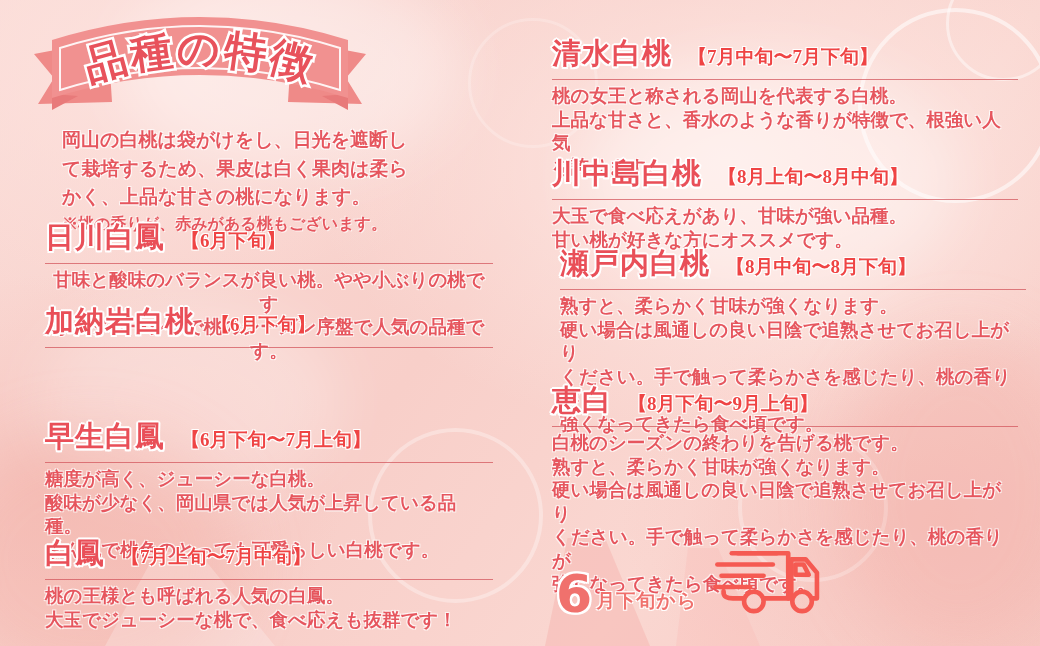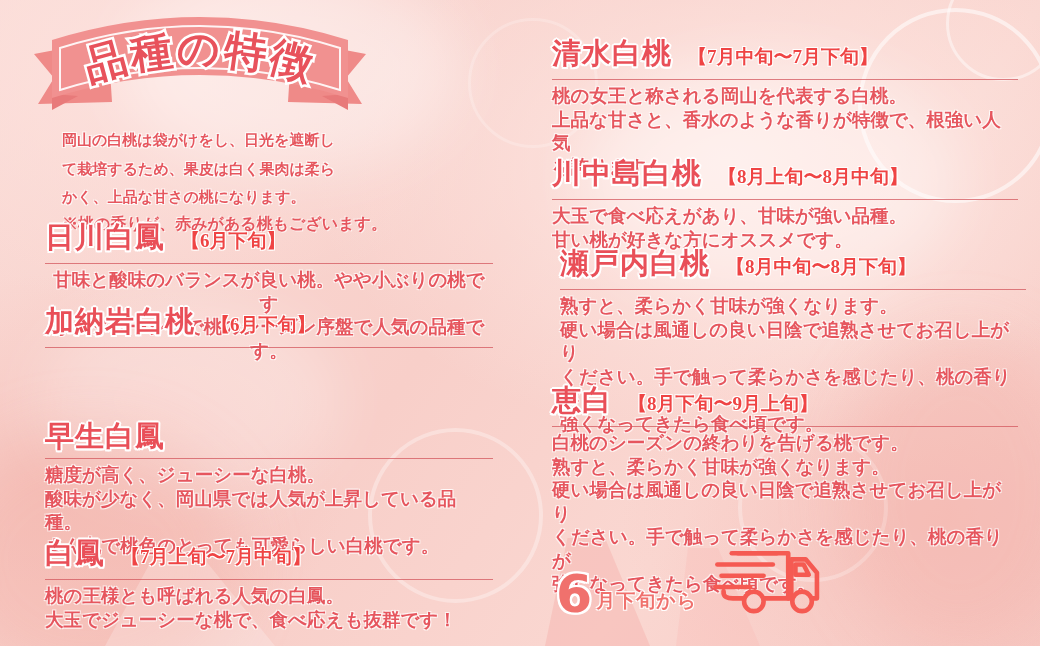--- a/index.html
+++ b/index.html
@@ -36,21 +36,21 @@
           clip-path: polygon(40% 0, 65% 0, 100% 100%, 30% 100%); }
   .ray3 { left: 105px; top: 552px; width: 170px; height: 94px; background: rgba(255,255,255,0.22);
           clip-path: polygon(30% 0, 55% 0, 100% 100%, 0 100%); }
 
   
   .ribbon-wrap { position: absolute; left: 22px; top: 2px; width: 356px; height: 122px; }
 
   
   .intro { position: absolute; left: 62px; top: 126px; width: 420px; }
   .intro-text {
-    font-size: 15px; line-height: 28.5px; font-weight: bold;
+    font-size: 19px; line-height: 28.5px; font-weight: bold;
     color: #e6565e; white-space: pre-line;
     text-shadow: 1px 1px 0 rgba(255,255,255,.75), -1px -1px 0 rgba(255,255,255,.75),
                  1px -1px 0 rgba(255,255,255,.75), -1px 1px 0 rgba(255,255,255,.75);
   }
   .intro-note {
     margin-top: 2px; font-size: 16px; font-weight: bold; color: #e6565e;
     text-shadow: 1px 1px 0 rgba(255,255,255,.7), -1px -1px 0 rgba(255,255,255,.7);
   }
 
   
@@ -163,20 +163,21 @@
 <section class="variety col-left vl1">
   <div class="v-head">
     <span class="v-name">加納岩白桃</span>
     <span class="v-period">【6月下旬】</span>
   </div>
 </section>
 
 <section class="variety col-left vl2">
   <div class="v-head">
     <span class="v-name">早生白鳳</span>
+    <span class="v-period">【6月下旬〜7月上旬】</span>
   </div>
   <div class="v-desc">糖度が高く、ジューシーな白桃。
 酸味が少なく、岡山県では人気が上昇している品種。
 まん丸で桃色のとっても可愛らしい白桃です。</div>
 </section>
 
 <section class="variety col-left vl3">
   <div class="v-head">
     <span class="v-name">白鳳</span>
     <span class="v-period">【7月上旬〜7月中旬】</span>

